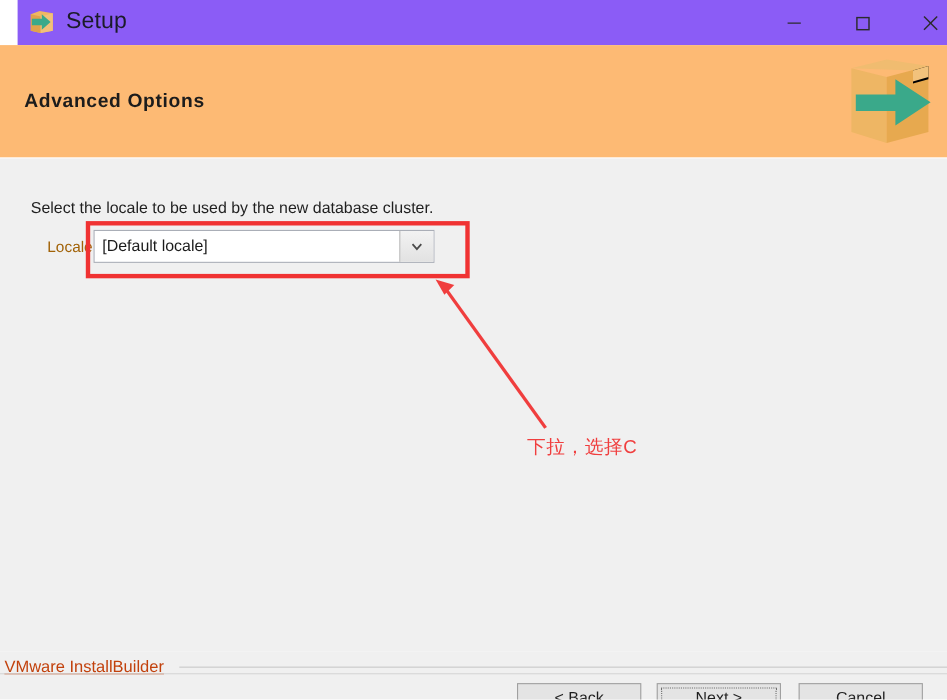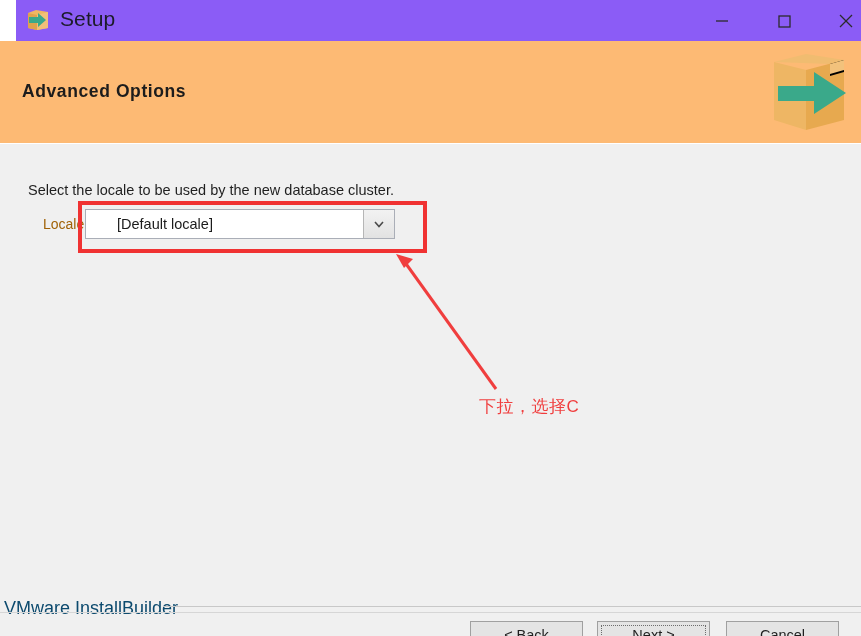--- a/index.html
+++ b/index.html
@@ -115,21 +115,20 @@
   }
   .combo {
     position: absolute;
     left: 85px; top: 65px;
     width: 310px; height: 30px;
     background: #ffffff;
     border: 1px solid #aaaeb7;
     box-sizing: border-box;
     display: flex;
     align-items: stretch;
-    padding-left: 24px;
   }
   .combo-value {
     flex: 1;
     display: flex;
     align-items: center;
     padding-left: 7px;
     font-size: 14.5px;
     color: #1b1b1b;
     white-space: nowrap;
     overflow: hidden;
@@ -171,23 +170,24 @@
   
   .footer {
     position: absolute;
     left: 0; top: 592px;
     width: 861px; height: 44px;
     background: #f0f0f0;
   }
   .footer-brand {
     position: absolute;
     left: 4px; top: 6px;
-    font-size: 18px;
-    color: #0c4a6e;
-    white-space: nowrap;
+    font-size: 15px;
+    color: #c2410c;
+    white-space: nowrap;
+    text-decoration: underline;
   }
   .footer-rule {
     position: absolute;
     left: 163px; top: 14px;
     width: 698px; height: 1px;
     background: #c8c8c8;
   }
   .footer-rule2 {
     position: absolute;
     left: 0px; top: 20px;

